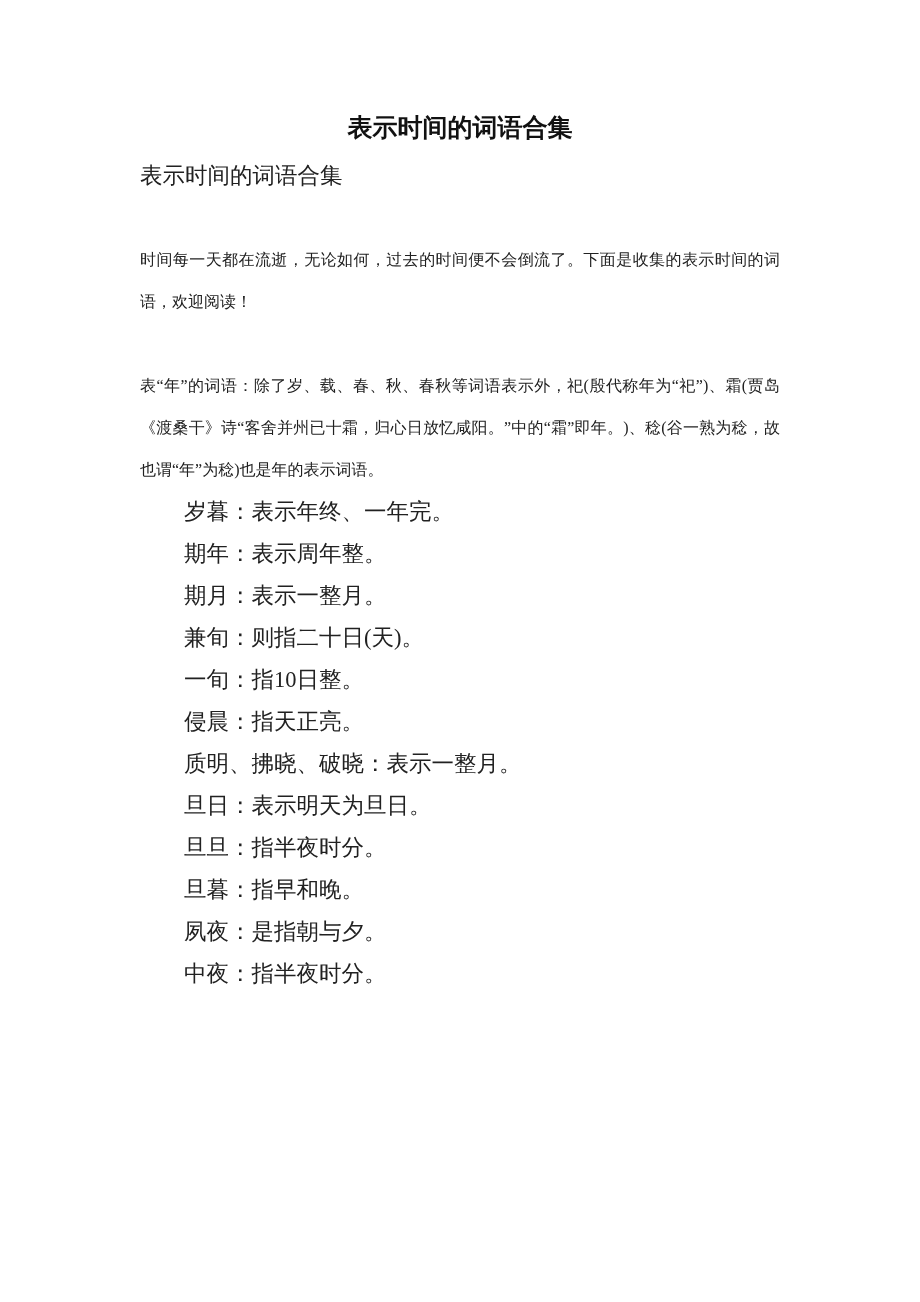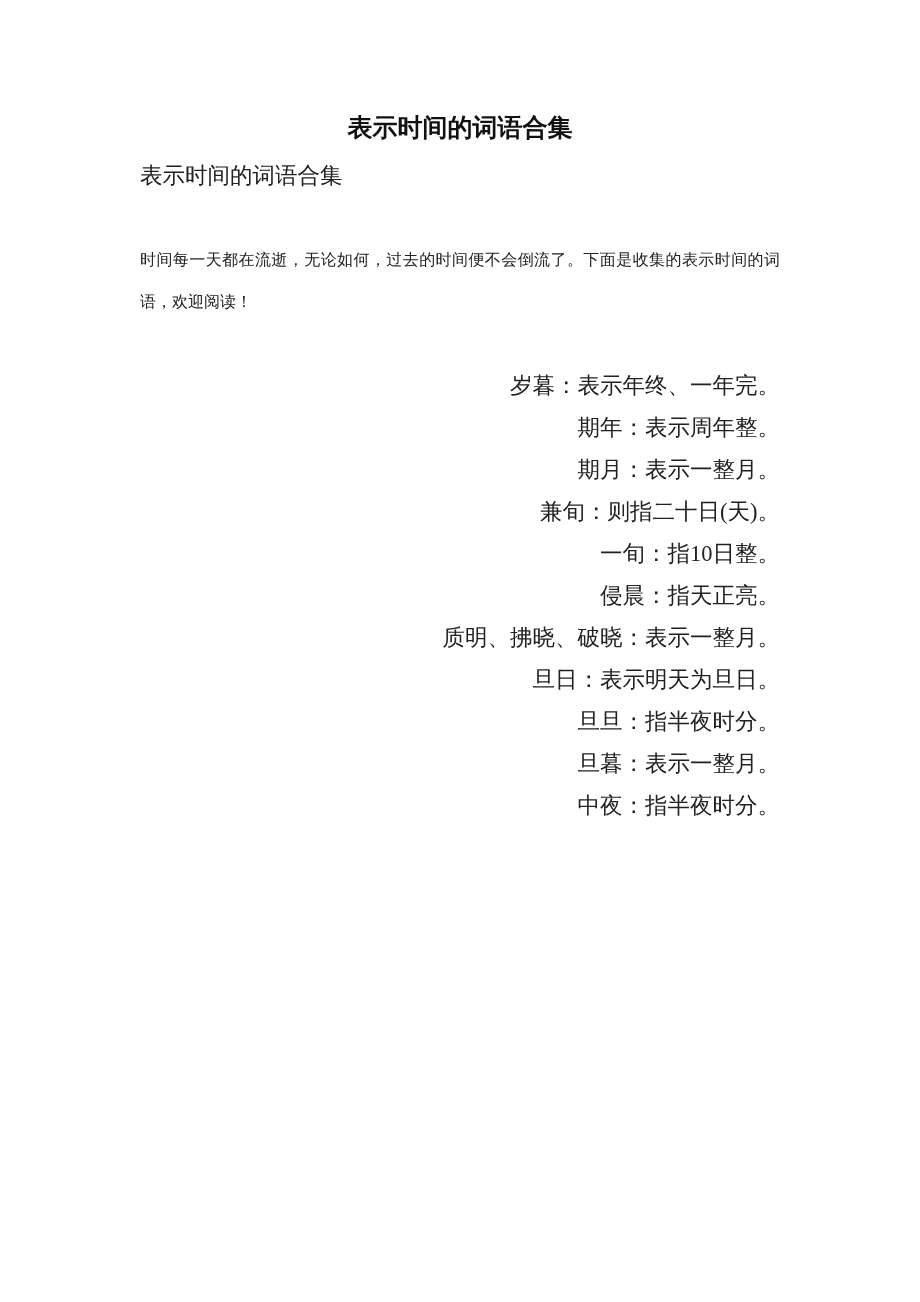--- a/index.html
+++ b/index.html
@@ -45,43 +45,45 @@
   }
   .entry-list {
     margin: 0;
     padding: 0;
   }
   .entry {
     margin: 0;
     padding-left: 44px;
     font-size: 22.5px;
     line-height: 42px;
-    text-align: right;
+    text-align: left;
     white-space: nowrap;
   }
 </style>
 </head>
 <body>
 
 <div class="page">
 
   <h1 class="doc-title">表示时间的词语合集</h1>
 
   <p class="doc-subtitle">表示时间的词语合集</p>
 
   <p class="para intro-para">时间每一天都在流逝，无论如何，过去的时间便不会倒流了。下面是收集的表示时间的词语，欢迎阅读！</p>
 
+  <p class="para year-para">表“年”的词语：除了岁、载、春、秋、春秋等词语表示外，祀(殷代称年为“祀”)、霜(贾岛《渡桑干》诗“客舍并州已十霜，归心日放忆咸阳。”中的“霜”即年。)、稔(谷一熟为稔，故也谓“年”为稔)也是年的表示词语。</p>
 
   <div class="entry-list">
       <p class="entry">岁暮：表示年终、一年完。</p>
       <p class="entry">期年：表示周年整。</p>
       <p class="entry">期月：表示一整月。</p>
       <p class="entry">兼旬：则指二十日(天)。</p>
       <p class="entry">一旬：指10日整。</p>
       <p class="entry">侵晨：指天正亮。</p>
       <p class="entry">质明、拂晓、破晓：表示一整月。</p>
       <p class="entry">旦日：表示明天为旦日。</p>
       <p class="entry">旦旦：指半夜时分。</p>
-      <p class="entry">旦暮：表示一整月。</p>
+      <p class="entry">旦暮：指早和晚。</p>
+      <p class="entry">夙夜：是指朝与夕。</p>
       <p class="entry">中夜：指半夜时分。</p>
     </div>
 
 </div>
 
 </body></html>

